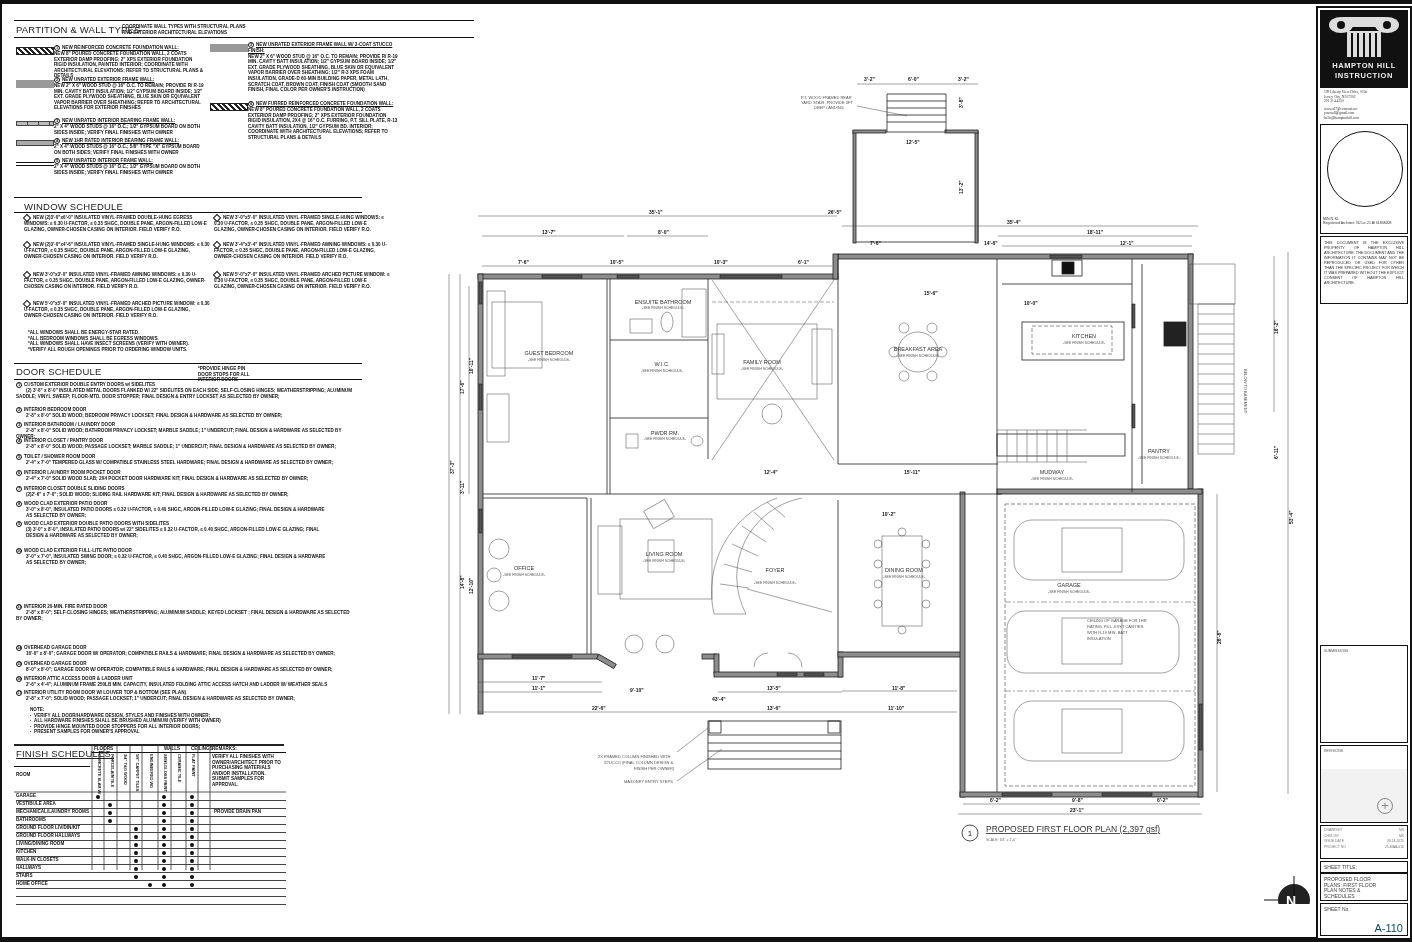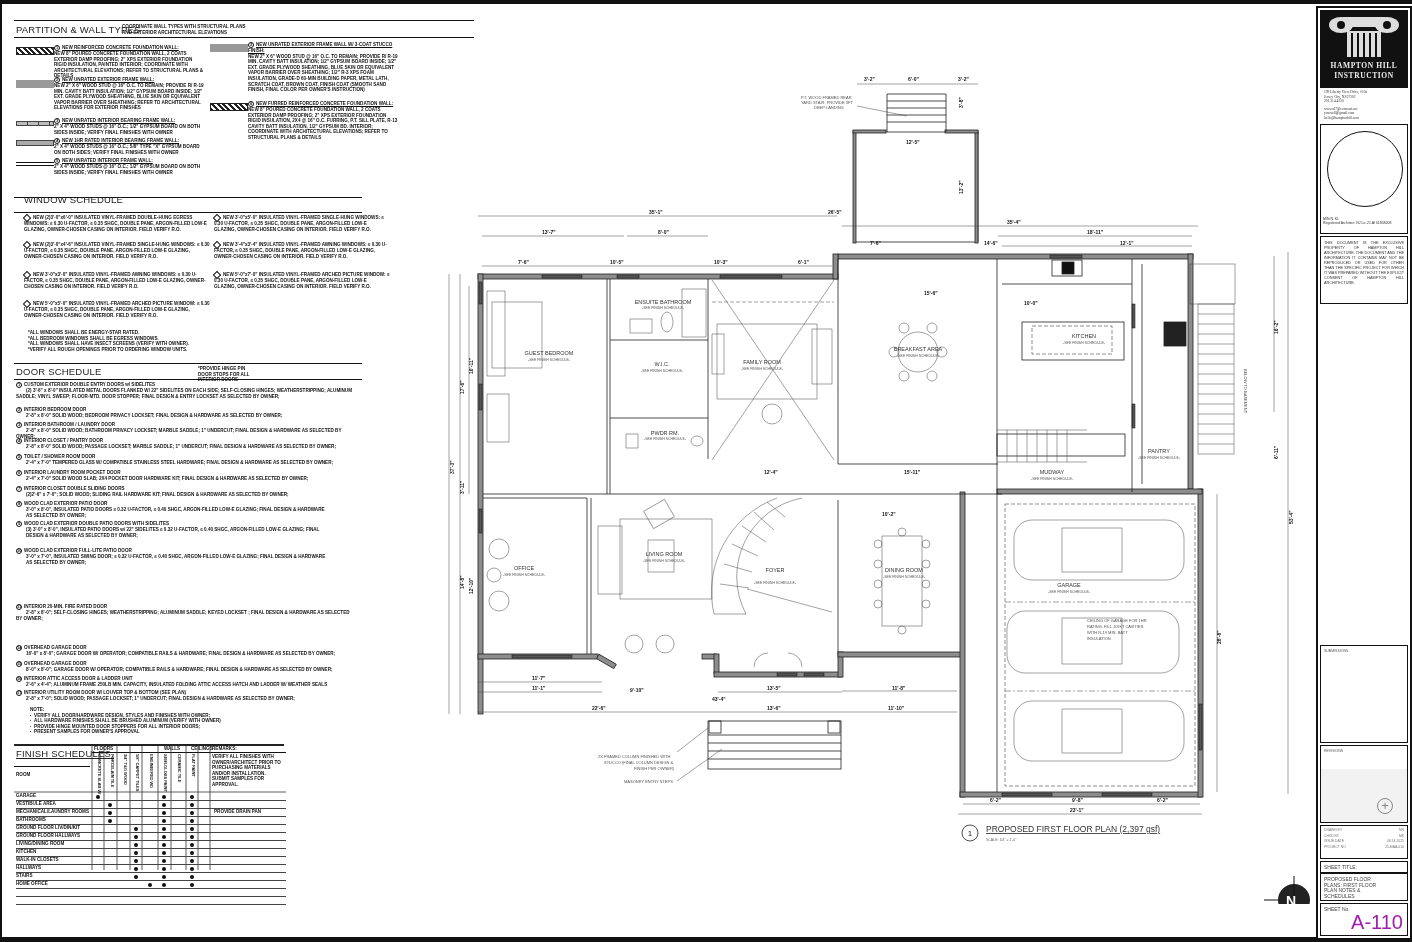--- a/index.html
+++ b/index.html
@@ -45,21 +45,21 @@
   <div class="wt-swatch" style="left:14px;top:158px;border-top:1px solid #111;border-bottom:1px solid #111;height:4px"></div>
   <div class="abs tiny" style="left:52px;top:154px;width:150px"><span class="circ">5</span><u>NEW UNRATED INTERIOR FRAME WALL:</u><br><span>2" X 4" WOOD STUDS @ 16" O.C.; 1/2" GYPSUM BOARD ON BOTH SIDES INSIDE; VERIFY FINAL FINISHES WITH OWNER</span></div>
 
   <div class="wt-swatch" style="left:208px;top:40px;background:#999"></div>
   <div class="abs tiny" style="left:246px;top:38px;width:150px"><span class="circ">2</span><u>NEW UNRATED EXTERIOR FRAME WALL W/ 3-COAT STUCCO FINISH:</u><br><span>NEW 2" X 6" WOOD STUD @ 16" O.C. TO REMAIN; PROVIDE R/ R-19 MIN. CAVITY BATT INSULATION; 1/2" GYPSUM BOARD INSIDE; 1/2" EXT. GRADE PLYWOOD SHEATHING, BLUE SKIN OR EQUIVALENT VAPOR BARRIER OVER SHEATHING; 1/2" R-3 XPS FOAM INSULATION, GRADE-D 60-MIN BUILDING PAPER, METAL LATH, SCRATCH COAT, BROWN COAT, FINISH COAT (SMOOTH SAND FINISH, FINAL COLOR PER OWNER'S INSTRUCTION)</span></div>
 
   <div class="wt-swatch" style="left:208px;top:99px;background:repeating-linear-gradient(45deg,#222 0 2px,#fff 2px 4px);border:1px solid #222"></div>
   <div class="abs tiny" style="left:246px;top:97px;width:150px"><span class="circ">6</span><u>NEW FURRED REINFORCED CONCRETE FOUNDATION WALL:</u><br><span>NEW 8" POURED CONCRETE FOUNDATION WALL, 2 COATS EXTERIOR DAMP PROOFING; 2" XPS EXTERIOR FOUNDATION RIGID INSULATION, 2X4 @ 16" O.C. FURRING, P.T. SILL PLATE, R-13 CAVITY BATT INSULATION, 1/2" GYPSUM BD. INTERIOR; COORDINATE WITH ARCHITECTURAL ELEVATIONS; REFER TO STRUCTURAL PLANS &amp; DETAILS</span></div>
 
   <div class="rule" style="left:12px;top:193px;width:348px"></div>
-  <div class="abs hd" style="left:22px;top:190px">WINDOW SCHEDULE</div>
+  <div class="abs hd" style="left:22px;top:197px">WINDOW SCHEDULE</div>
   <div class="rule" style="left:12px;top:208px;width:348px"></div>
 
   <div class="abs tiny" style="left:22px;top:211px;width:186px"><span class="diam"></span><span>NEW (2)3'-0"x6'-0" INSULATED VINYL-FRAMED DOUBLE-HUNG EGRESS WINDOWS: ≤ 0.30 U-FACTOR, ≤ 0.35 SHGC, DOUBLE PANE, ARGON-FILLED LOW-E GLAZING, OWNER-CHOSEN CASING ON INTERIOR. FIELD VERIFY R.O.</span></div>
   <div class="abs tiny" style="left:22px;top:238px;width:186px"><span class="diam"></span><span>NEW (2)3'-0"x4'-6" INSULATED VINYL-FRAMED SINGLE-HUNG WINDOWS: ≤ 0.30 U-FACTOR, ≤ 0.35 SHGC, DOUBLE PANE, ARGON-FILLED LOW-E GLAZING, OWNER-CHOSEN CASING ON INTERIOR. FIELD VERIFY R.O.</span></div>
   <div class="abs tiny" style="left:22px;top:268px;width:186px"><span class="diam"></span><span>NEW 3'-0"x3'-0" INSULATED VINYL-FRAMED AWNING WINDOWS: ≤ 0.30 U-FACTOR, ≤ 0.35 SHGC, DOUBLE PANE, ARGON-FILLED LOW-E GLAZING, OWNER-CHOSEN CASING ON INTERIOR. FIELD VERIFY R.O.</span></div>
   <div class="abs tiny" style="left:22px;top:297px;width:186px"><span class="diam"></span><span>NEW 5'-0"x5'-0" INSULATED VINYL-FRAMED ARCHED PICTURE WINDOW: ≤ 0.30 U-FACTOR, ≤ 0.35 SHGC, DOUBLE PANE, ARGON-FILLED LOW-E GLAZING, OWNER-CHOSEN CASING ON INTERIOR. FIELD VERIFY R.O.</span></div>
   <div class="abs tiny" style="left:212px;top:211px;width:176px"><span class="diam"></span><span>NEW 3'-0"x5'-0" INSULATED VINYL-FRAMED SINGLE-HUNG WINDOWS: ≤ 0.30 U-FACTOR, ≤ 0.35 SHGC, DOUBLE PANE, ARGON-FILLED LOW-E GLAZING, OWNER-CHOSEN CASING ON INTERIOR. FIELD VERIFY R.O.</span></div>
   <div class="abs tiny" style="left:212px;top:238px;width:176px"><span class="diam"></span><span>NEW 3'-4"x3'-4" INSULATED VINYL-FRAMED AWNING WINDOWS: ≤ 0.30 U-FACTOR, ≤ 0.35 SHGC, DOUBLE PANE, ARGON-FILLED LOW-E GLAZING, OWNER-CHOSEN CASING ON INTERIOR. FIELD VERIFY R.O.</span></div>
   <div class="abs tiny" style="left:212px;top:268px;width:176px"><span class="diam"></span><span>NEW 5'-0"x7'-0" INSULATED VINYL-FRAMED ARCHED PICTURE WINDOW: ≤ 0.30 U-FACTOR, ≤ 0.35 SHGC, DOUBLE PANE, ARGON-FILLED LOW-E GLAZING, OWNER-CHOSEN CASING ON INTERIOR. FIELD VERIFY R.O.</span></div>
 
@@ -572,21 +572,21 @@
               <rect x="30" y="22" width="2" height="24"></rect>
               <rect x="36" y="22" width="2" height="24"></rect>
               <rect x="42" y="22" width="2" height="24"></rect>
               <rect x="48" y="22" width="2" height="24"></rect>
               <rect x="54" y="22" width="2" height="24"></rect>
             </g>
           <circle cx="20" cy="14" r="4" fill="#111"></circle>
             <circle cx="66" cy="14" r="4" fill="#111"></circle>
         </g>
       </svg>
-      <div style="font-family:Liberation Serif, serif;font-size:7.5px;font-weight:bold;letter-spacing:.6px;line-height:10px">
+      <div style="font-family:Liberation Sans, sans-serif;font-size:7.5px;font-weight:bold;letter-spacing:.6px;line-height:10px">
         <div>HAMPTON HILL</div>
         <div>INSTRUCTION</div>
       </div>
     </div>
     <div class="abs" style="left:6px;top:82px;font-size:3.6px;line-height:4.5px;font-family:'Liberation Serif',serif;color:#333">
       <div>199 Liberty View Drive, #10a</div>
       <div>Jersey City, NJ 07302</div>
       <div>201.314.4250</div>
       <div style="margin-top:3px">www.nl7@comcast.net</div>
       <div>yoursoll@gmail.com</div>
@@ -637,16 +637,16 @@
     </div>
 
     <div class="sec" style="top:853px;height:12px">
       <div style="padding:2px 3px;font-size:5px;color:#444">SHEET TITLE:</div>
     </div>
     <div class="sec" style="top:865px;height:28px">
       <div style="padding:3px;font-size:5px;line-height:5.5px;color:#444;width:72px">PROPOSED FLOOR PLANS: FIRST FLOOR PLAN NOTES &amp; SCHEDULES</div>
     </div>
     <div class="sec" style="top:895px;height:33px">
       <div style="padding:2px 3px;font-size:5px;color:#444">SHEET No.</div>
-      <div class="abs" style="right:4px;bottom:1px;font-size:20px;color:#a21caf">A-110</div>
+      <div class="abs" style="right:4px;bottom:1px;font-size:11px;color:#0c4a6e">A-110</div>
     </div>
   </div>
 </div>
 
 </body></html>

